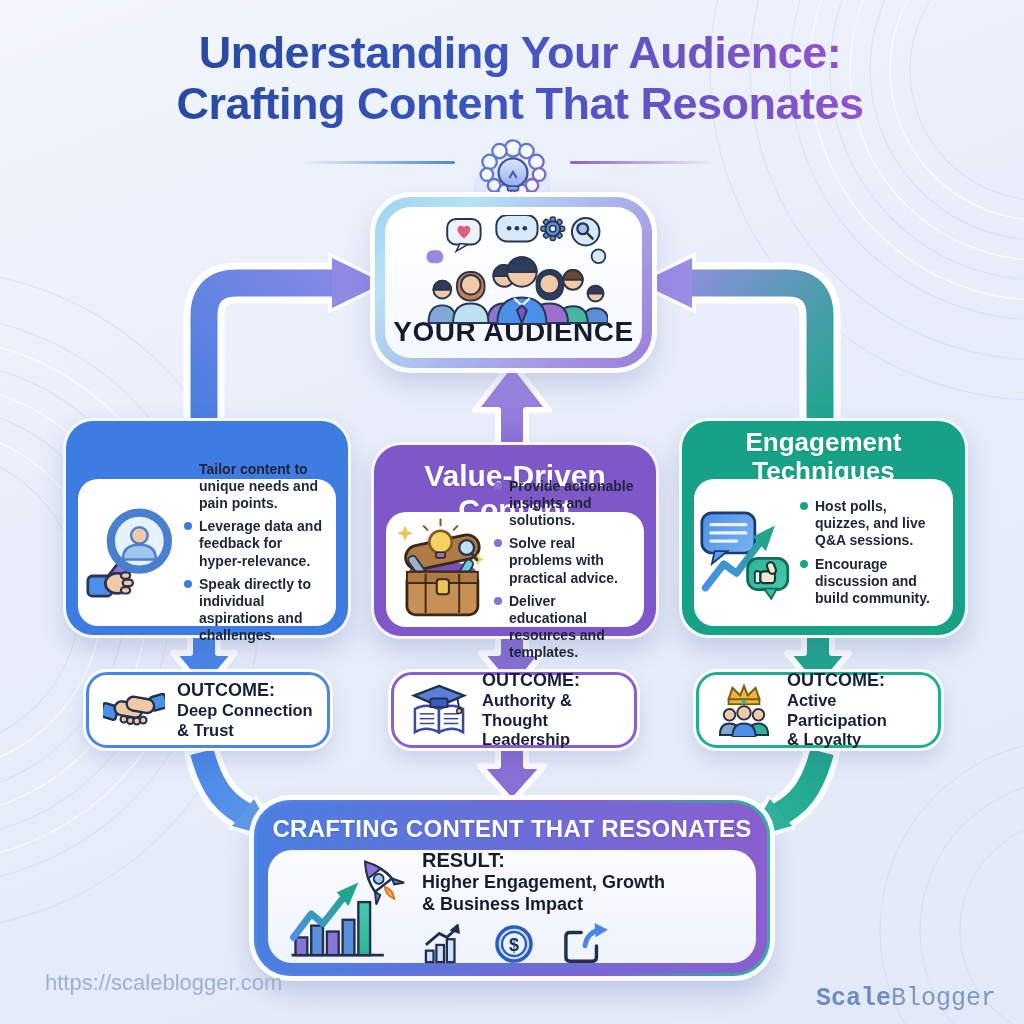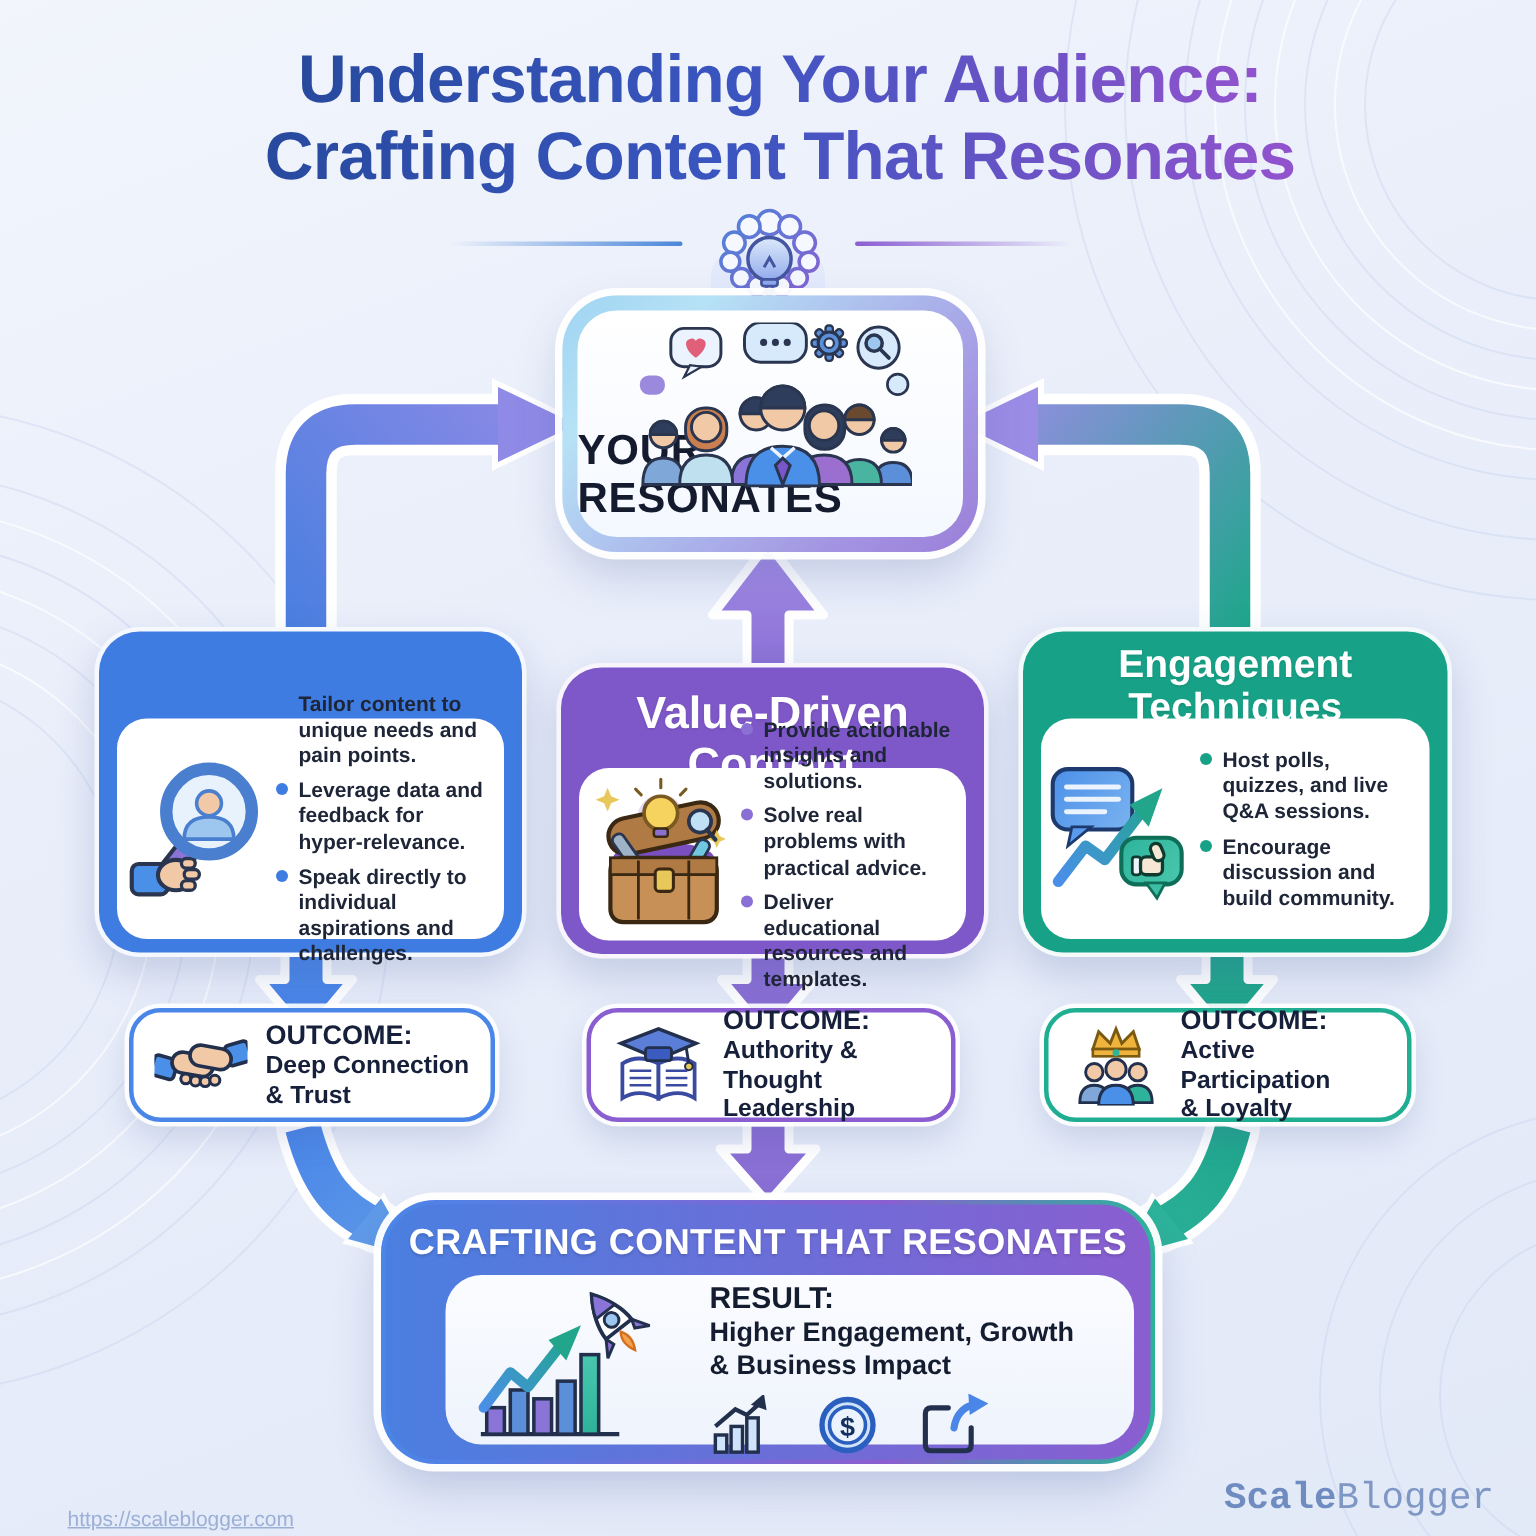--- a/index.html
+++ b/index.html
@@ -62,27 +62,27 @@
   .out-text{font-size:16.5px;font-weight:700;color:#17203a;line-height:1.18;}
   .out-text .lbl{font-size:18px;font-weight:800;}
   
   .res-box{left:254px;top:800px;width:516px;height:176px;border-radius:36px;padding:3px;box-sizing:border-box;
     background:linear-gradient(90deg,#4a86e8 0%,#8a5ed0 65%,#2db39a 100%);
     box-shadow:0 0 0 5px rgba(255,255,255,.95),0 14px 30px rgba(70,90,160,.28);}
   .res-band{position:absolute;inset:3px;border-radius:33px;background:linear-gradient(90deg,#4a7fe0,#8a5ed0);}
   .res-head{position:absolute;left:0;right:0;top:15px;text-align:center;color:#fff;font-weight:800;font-size:24px;letter-spacing:0.3px;
     text-shadow:0 1px 2px rgba(0,0,0,.15);}
   .res-inner{position:absolute;left:14px;right:14px;top:50px;bottom:13px;border-radius:24px;
-    background:linear-gradient(180deg,#fbfcff,#eef3fc);display:flex;align-items:flex-start;gap:30px;padding:4px 10px 4px 16px;box-sizing:border-box;margin-left:29px;}
+    background:linear-gradient(180deg,#fbfcff,#eef3fc);display:flex;align-items:center;gap:8px;padding:4px 10px 4px 16px;box-sizing:border-box;}
   .res-inner .icn{flex:0 0 130px;display:flex;align-items:center;justify-content:center;}
   .res-text{font-size:18px;font-weight:700;color:#141c30;line-height:1.22;}
   .res-text .lbl{font-size:20px;font-weight:800;}
   .res-icons{display:flex;align-items:center;gap:28px;margin-top:7px;}
   
-  .foot-url{left:45px;top:1004px;font-size:14px;color:#9cb0d6;text-decoration:underline;}
+  .foot-url{left:45px;top:970px;font-size:22px;color:#9cb0d6;}
   .foot-brand{right:44px;top:984px;font-size:25px;color:#7e97c4;font-family:Liberation Mono, monospace;}
   .foot-brand b{font-weight:800;color:#6f8cc0;}
   svg{display:block;}
 </style>
 </head>
 <body>
 
 <div class="canvas">
 
   <svg class="abs" width="1024" height="1024" viewBox="0 0 1024 1024" style="left:0;top:0">
@@ -255,21 +255,21 @@
             <path d="M112 110 q0 -20 19 -20 q19 0 19 20 Z" fill="#9b6fd0"></path>
 
             <circle cx="103" cy="58" r="15" fill="#f1c9a6"></circle>
             <path d="M88 58 a15 15 0 0 1 30 0 Z" fill="#2f3d5c"></path>
             <path d="M78 111 q0 -27 25 -27 q25 0 25 27 Z" fill="#4a8fe8"></path>
             <path d="M95 85 L103 92 L111 85" fill="none" stroke="#eaf3fe" stroke-width="2.4"></path>
             <polygon points="103,92 98,97 103,110 108,97" fill="#7a56c8"></polygon>
           </g>
         </svg>
       </div>
-      <div class="aud-label">YOUR RESONATES</div>
+      <div class="aud-label">YOUR AUDIENCE</div>
     </div>
   </div>
 
   <div class="abs col col-blue">
     <div class="card">
       <div class="icn">
         <svg width="92" height="112" viewBox="0 0 100 118">
           <rect x="27" y="60" width="16" height="46" rx="8" transform="rotate(38 35 83)" fill="#8a74d8" stroke="#2a3550" stroke-width="3"></rect>
           <rect x="2" y="84" width="26" height="22" rx="5" fill="#4a8fe8" stroke="#2a3550" stroke-width="3"></rect>
           <ellipse cx="34" cy="92" rx="13" ry="11" fill="#f1c9a6" stroke="#2a3550" stroke-width="3"></ellipse>

